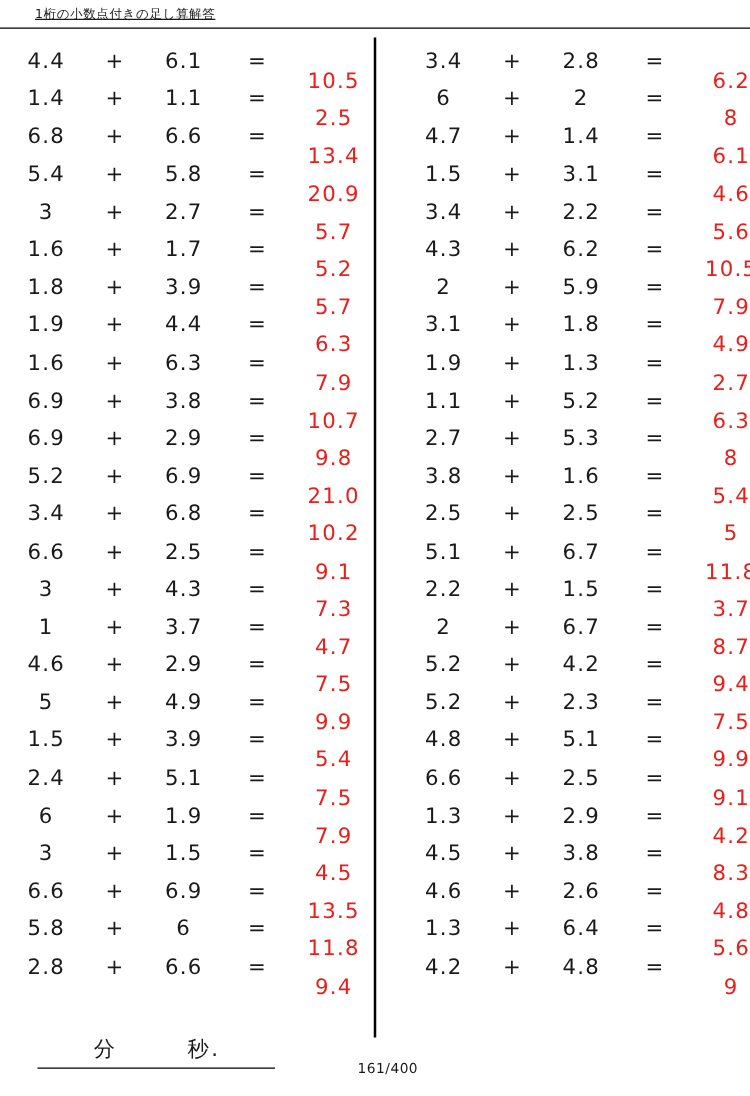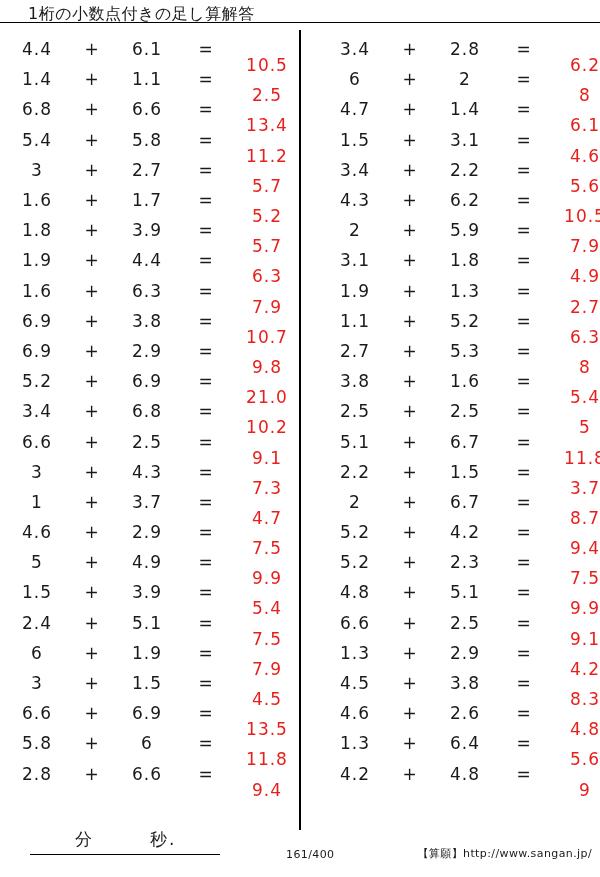--- a/index.html
+++ b/index.html
@@ -18,24 +18,25 @@
   .sheet {
     position: relative;
     width: 600px;
     height: 877px;
     box-sizing: border-box;
   }
   .title {
     position: absolute;
     top: 4px;
     left: 28px;
-    font-size: 16px;
+    font-size: 10px;
     letter-spacing: 0.5px;
     color: #1a1a1a;
     white-space: nowrap;
+    text-decoration: underline;
   }
   .rule-top {
     position: absolute;
     top: 22px;
     left: 0;
     width: 600px;
     height: 1px;
     background: #000;
   }
   .columns {
@@ -181,21 +182,21 @@
           <span class="cell op">+</span>
           <span class="cell operand">6.6</span>
           <span class="cell eq">=</span>
           <span class="cell answer">13.4</span>
         </div>
         <div class="row">
           <span class="cell operand">5.4</span>
           <span class="cell op">+</span>
           <span class="cell operand">5.8</span>
           <span class="cell eq">=</span>
-          <span class="cell answer">11.2</span>
+          <span class="cell answer">20.9</span>
         </div>
         <div class="row">
           <span class="cell operand">3</span>
           <span class="cell op">+</span>
           <span class="cell operand">2.7</span>
           <span class="cell eq">=</span>
           <span class="cell answer">5.7</span>
         </div>
         <div class="row">
           <span class="cell operand">1.6</span>
@@ -515,16 +516,15 @@
           <span class="cell answer">9</span>
         </div>
       </div>
   </div>
 
   <div class="footer">
     <div class="time-line"></div>
     <div class="time-fun">分</div>
     <div class="time-byou">秒.</div>
     <div class="pagenum">161/400</div>
-    <div class="credit">【算願】http://www.sangan.jp/</div>
   </div>
 
 </div>
 
 </body></html>

